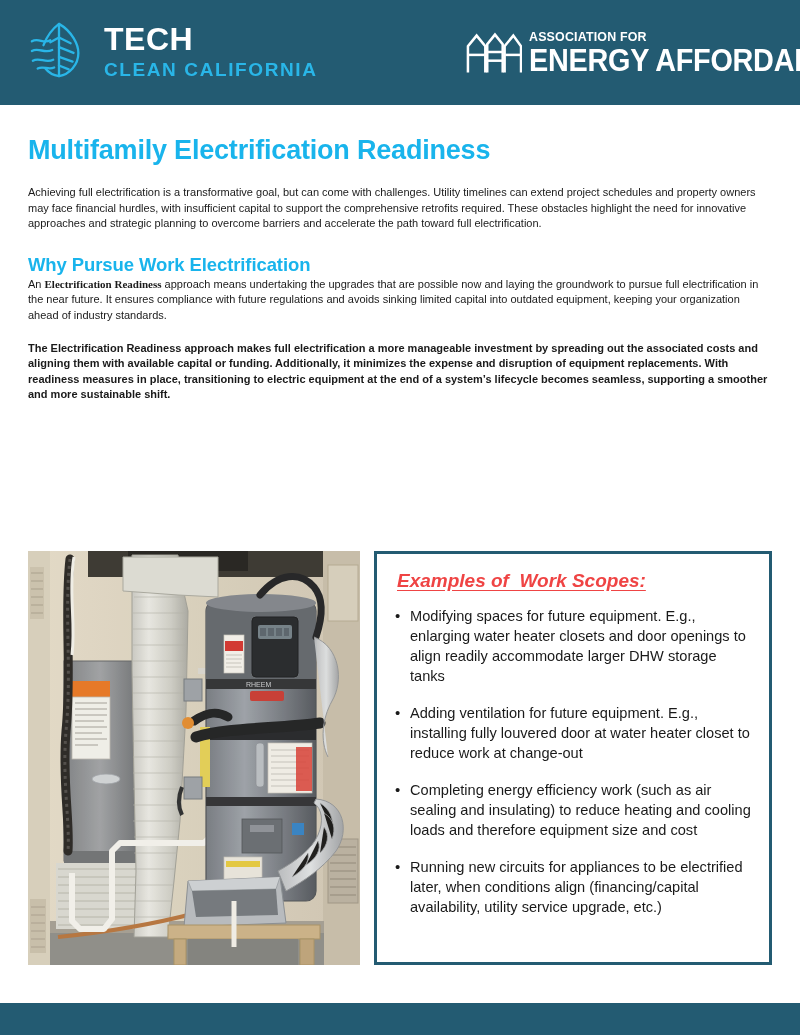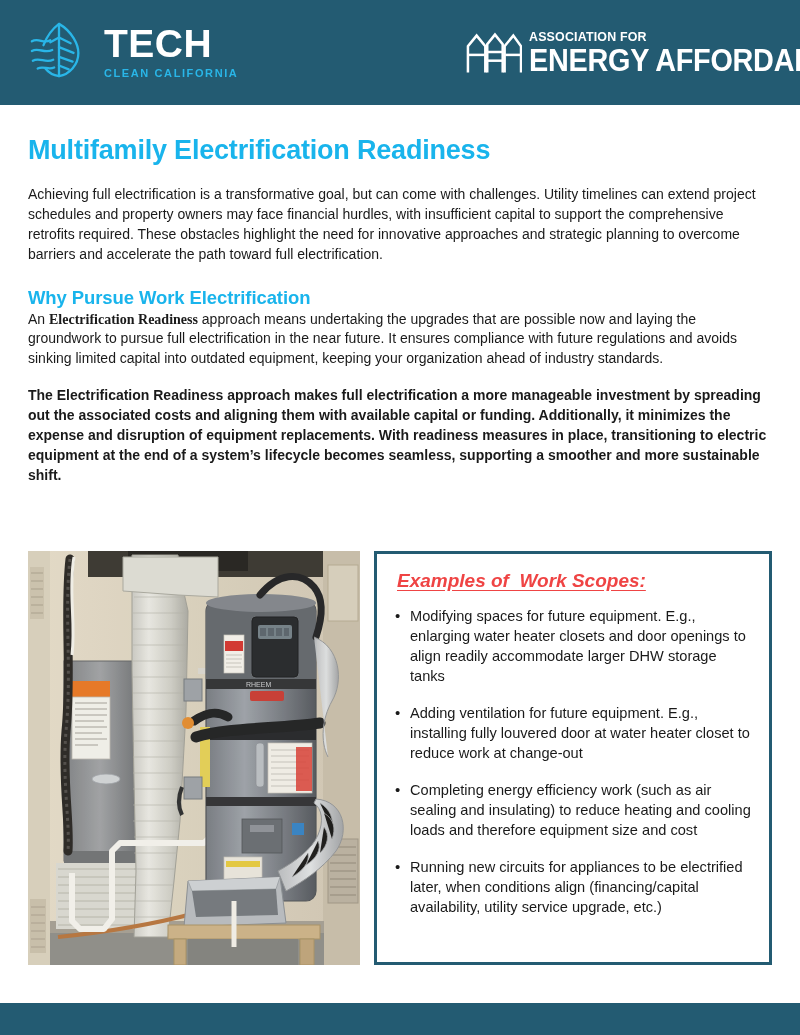--- a/index.html
+++ b/index.html
@@ -32,28 +32,28 @@
     top: 20px;
     display: flex;
     align-items: center;
   }
   .tech-mark { width: 62px; height: 62px; flex: 0 0 auto; }
   .tech-words {
     margin-left: 14px;
     line-height: 1;
   }
   .tech-title {
-    font-size: 39px;
+    font-size: 32px;
     font-weight: bold;
     color: #ffffff;
     letter-spacing: 0.5px;
     font-family: "Liberation Sans", sans-serif;
   }
   .tech-sub {
-    font-size: 11px;
+    font-size: 19px;
     font-weight: bold;
     color: #29b6e8;
     letter-spacing: 1.6px;
     margin-top: 5px;
   }
 
   .aea-logo {
     position: absolute;
     left: 466px;
     top: 28px;
@@ -89,21 +89,21 @@
   }
   .page-title {
     margin: 22px 0 0 28px;
     font-size: 27px;
     font-weight: bold;
     color: #19b4ec;
     letter-spacing: -0.2px;
   }
   .body-para {
     margin: 0 28px 0 28px;
-    font-size: 14px;
+    font-size: 11px;
     line-height: 1.42;
     color: #1a1a1a;
     text-align: left;
   }
   .para-1 { margin-top: 19px; }
   .section-head {
     margin: 22px 28px 1px 28px;
     font-size: 18.5px;
     font-weight: bold;
     color: #19b4ec;

